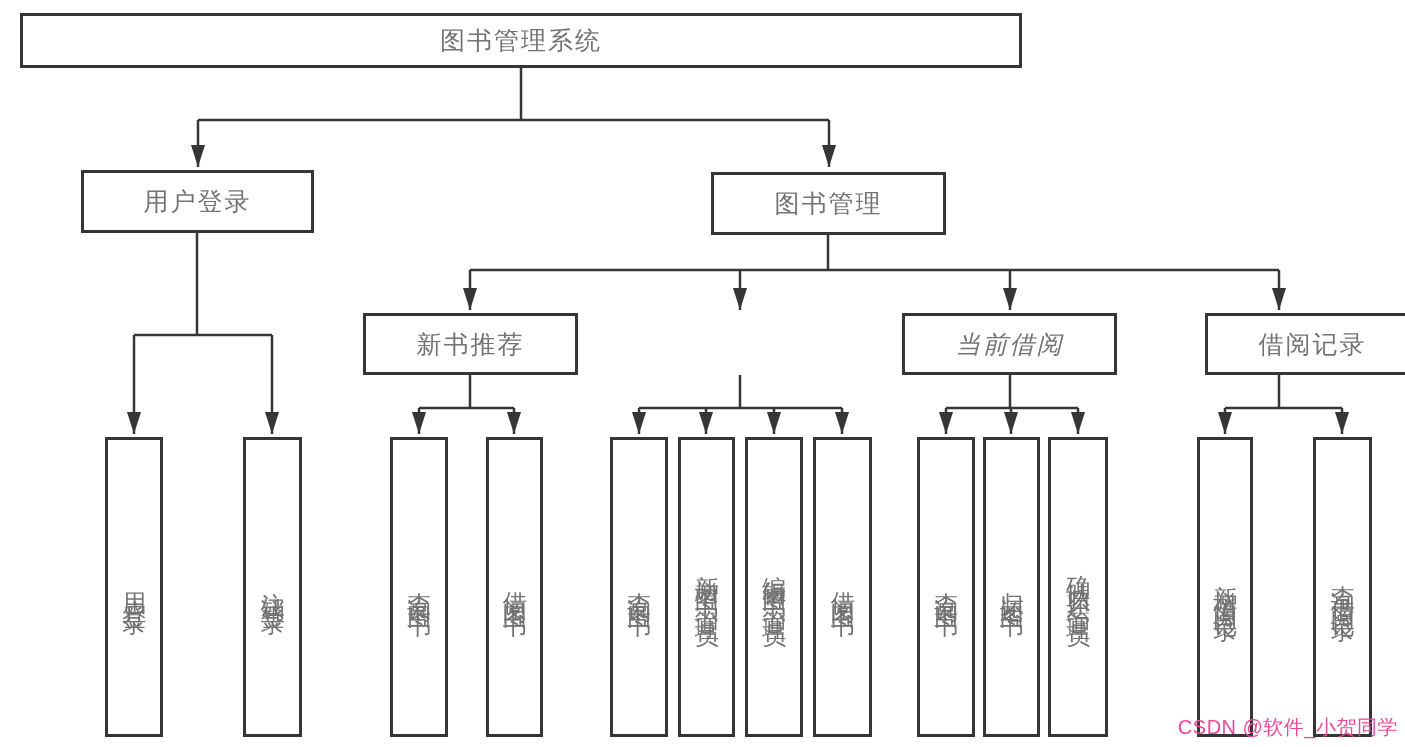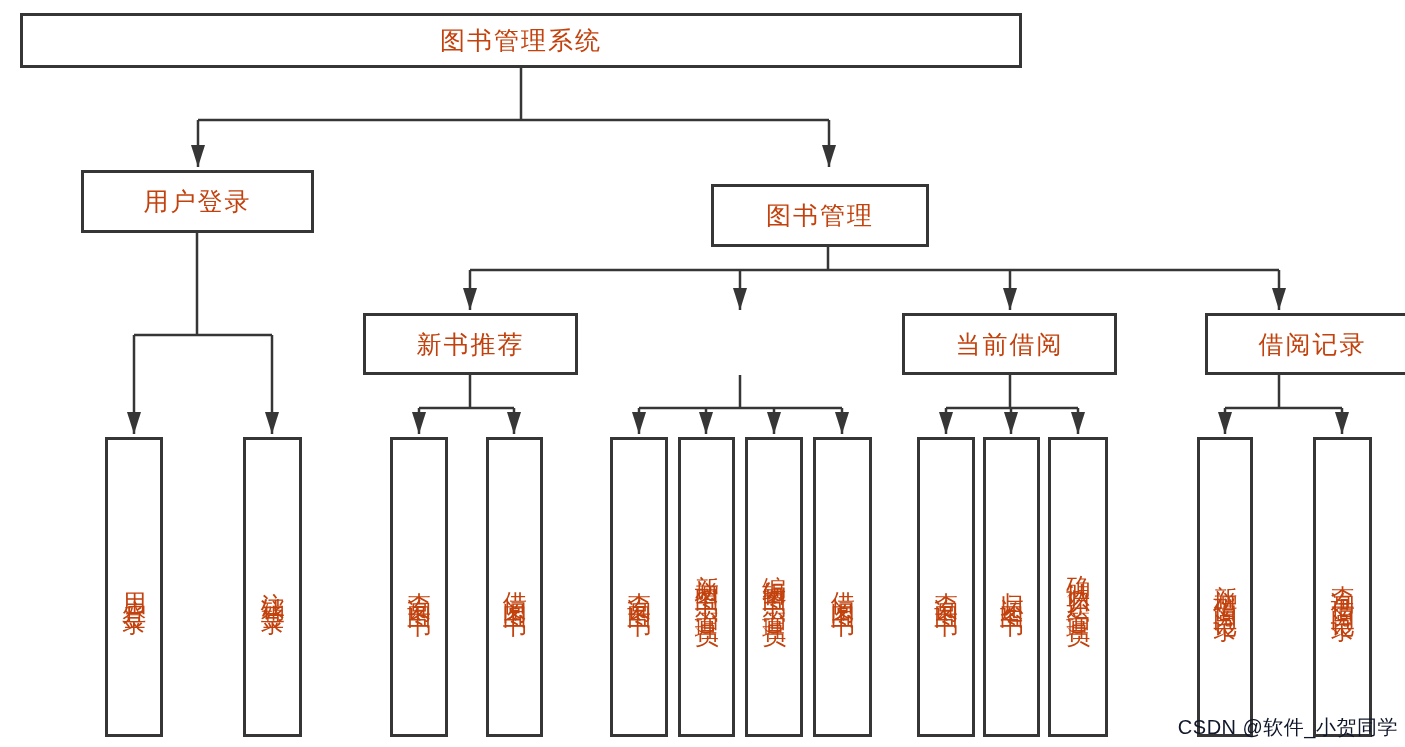--- a/index.html
+++ b/index.html
@@ -20,21 +20,21 @@
     left: 0;
     top: 0;
     width: 1405px;
     height: 747px;
   }
   .node {
     position: absolute;
     box-sizing: border-box;
     border: 3px solid #363636;
     background: #ffffff;
-    color: #c2410c;
+    color: #737373;
     display: flex;
     align-items: center;
     justify-content: center;
     text-align: center;
   }
   .node.h {
     font-size: 25px;
     letter-spacing: 2px;
     white-space: nowrap;
   }
@@ -48,21 +48,21 @@
     letter-spacing: 7px;
     line-height: 1.1;
   }
   .watermark {
     position: absolute;
     left: 1158px;
     top: 714px;
     width: 240px;
     font-size: 20px;
     letter-spacing: 0.5px;
-    color: #0f172a;
+    color: #ec4899;
     white-space: nowrap;
     text-align: right;
   }
 </style>
 </head>
 <body>
 
 <div class="canvas">
 
   <svg class="connectors" viewBox="0 0 1405 747" xmlns="http://www.w3.org/2000/svg">
@@ -104,24 +104,24 @@
 
       <path d="M1279,375 V408 M1225,408 H1342"></path>
       <line x1="1225" y1="408" x2="1225" y2="434" marker-end="url(#ah)"></line>
       <line x1="1342" y1="408" x2="1342" y2="434" marker-end="url(#ah)"></line>
     </g>
   </svg>
 
   <div class="node h root" style="left:20px; top:13px; width:1002px; height:55px;">图书管理系统</div>
 
   <div class="node h" style="left:81px; top:170px; width:233px; height:63px;">用户登录</div>
-  <div class="node h" style="left:711px; top:184px; width:218px; height:63px;">图书管理</div>
+  <div class="node h" style="left:711px; top:172px; width:235px; height:63px;">图书管理</div>
 
   <div class="node h" style="left:363px; top:313px; width:215px; height:62px;font-family:Liberation Mono, monospace;">新书推荐</div>
-  <div class="node h" style="left:902px; top:313px; width:215px; height:62px;">当前借阅</div>
+  <div class="node h" style="left:902px; top:313px; width:215px; height:62px;font-style:italic;">当前借阅</div>
   <div class="node h" style="left:1172px; top:313px; width:215px; height:62px;margin-left:33px;">借阅记录</div>
 
   <div class="node v" style="left:105px; top:437px; width:58px; height:300px;">用户登录</div>
   <div class="node v" style="left:243px; top:437px; width:59px; height:300px;">注销登录</div>
 
   <div class="node v" style="left:390px; top:437px; width:58px; height:300px;">查询图书</div>
   <div class="node v" style="left:486px; top:437px; width:57px; height:300px;">借阅图书</div>
 
   <div class="node v" style="left:610px; top:437px; width:58px; height:300px;">查询图书</div>
   <div class="node v" style="left:678px; top:437px; width:57px; height:300px;">新增图书（管理员）</div>

